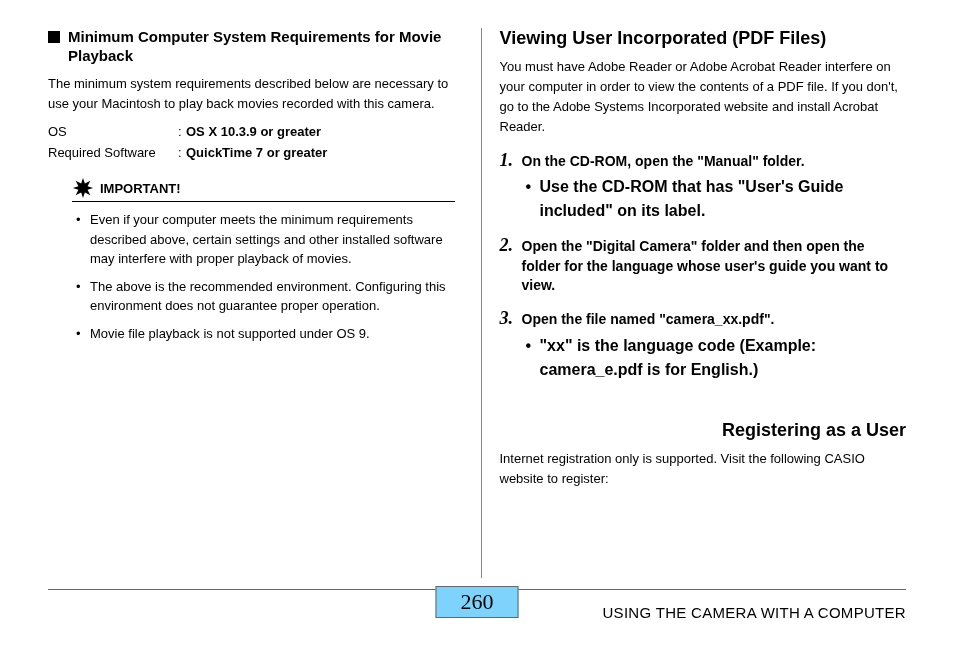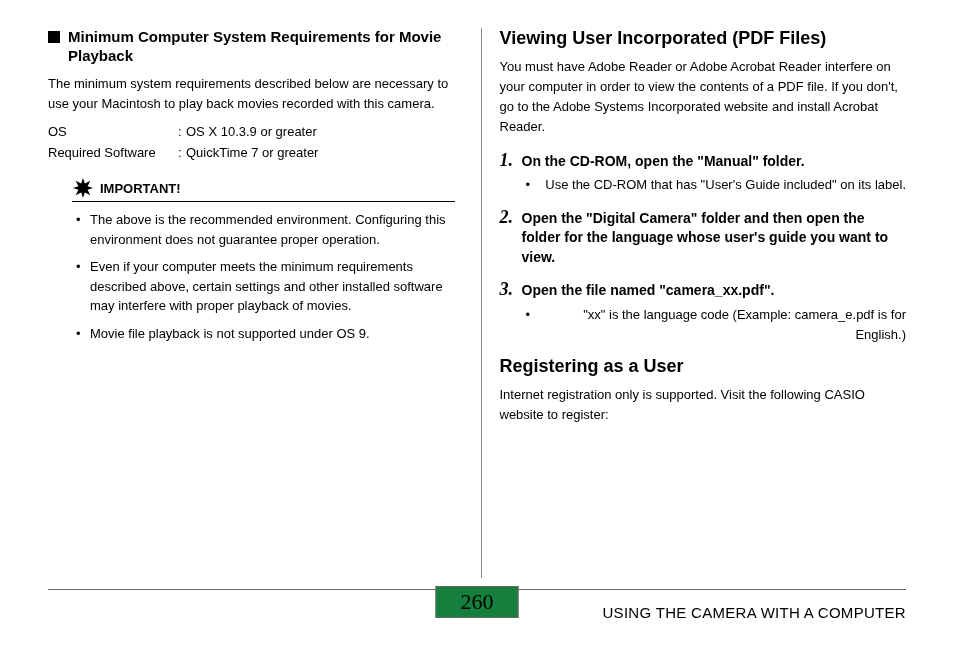--- a/index.html
+++ b/index.html
@@ -48,21 +48,21 @@
     line-height: 1.55;
     margin-bottom: 8px;
   }
   .spec-row {
     display: flex;
     font-size: 13px;
     line-height: 1.6;
   }
   .spec-label { width: 130px; }
   .spec-sep { width: 8px; }
-  .spec-val { flex: 1; }
+  .spec-val { flex: 1; font-weight: bold; }
   .important-block {
     margin-top: 14px;
     margin-left: 24px;
   }
   .important-head {
     display: flex;
     align-items: center;
     border-bottom: 1px solid #000;
     padding-bottom: 2px;
     margin-bottom: 8px;
@@ -92,21 +92,22 @@
     position: absolute;
     left: 0;
     top: 0;
   }
   .h2 {
     font-weight: bold;
     font-size: 18px;
     margin-bottom: 8px;
   }
   .h2.reg {
-    margin-top: 12px;
+    margin-top: 38px;
+    text-align: right;
   }
   .step {
     margin-top: 14px;
     padding-left: 22px;
     position: relative;
   }
   .step-num {
     position: absolute;
     left: 0;
     top: -2px;
@@ -118,23 +119,22 @@
   .step-text {
     font-weight: bold;
     font-size: 14px;
     line-height: 1.4;
   }
   .step ul.bullets {
     margin-top: 4px;
     margin-left: 4px;
   }
   .step ul.bullets li {
-    font-size: 13px;
-    font-weight: normal;
-    text-align: right;
+    font-size: 16px;
+    font-weight: bold;
   }
   .footer {
     position: absolute;
     bottom: 16px;
     left: 48px;
     right: 48px;
   }
   .footer-line {
     border-top: 1px solid #666;
     height: 1px;
@@ -148,21 +148,21 @@
   }
   .page-box {
     border: 1px solid #666;
     padding: 2px 24px;
     font-family: Georgia, 'Times New Roman', serif;
     font-size: 22px;
     position: absolute;
     left: 50%;
     transform: translateX(-50%);
     top: -8px;
-    background: #15803d;
+    background: #7dd3fc;
   }
   .footer-label {
     font-size: 15px;
     margin-left: auto;
     letter-spacing: 0.3px;
   }
 </style>
 </head>
 <body>
 
@@ -185,22 +185,22 @@
     </div>
 
     <div class="important-block">
       <div class="important-head">
         <svg class="burst" width="22" height="22" viewBox="0 0 24 24">
           <polygon points="12,1 14,7 20,4 17,10 23,12 17,14 20,20 14,17 12,23 10,17 4,20 7,14 1,12 7,10 4,4 10,7" fill="#000"></polygon>
         </svg>
         <span class="important-label">IMPORTANT!</span>
       </div>
       <ul class="bullets">
+        <li>Even if your computer meets the minimum requirements described above, certain settings and other installed software may interfere with proper playback of movies.</li>
         <li>The above is the recommended environment. Configuring this environment does not guarantee proper operation.</li>
-        <li>Even if your computer meets the minimum requirements described above, certain settings and other installed software may interfere with proper playback of movies.</li>
         <li>Movie file playback is not supported under OS 9.</li>
       </ul>
     </div>
   </div>
 
   <div class="col col-right">
     <div class="h2">Viewing User Incorporated (PDF Files)</div>
     <div class="para">You must have Adobe Reader or Adobe Acrobat Reader interfere on your computer in order to view the contents of a PDF file. If you don't, go to the Adobe Systems Incorporated website and install Acrobat Reader.</div>
 
     <div class="step">

